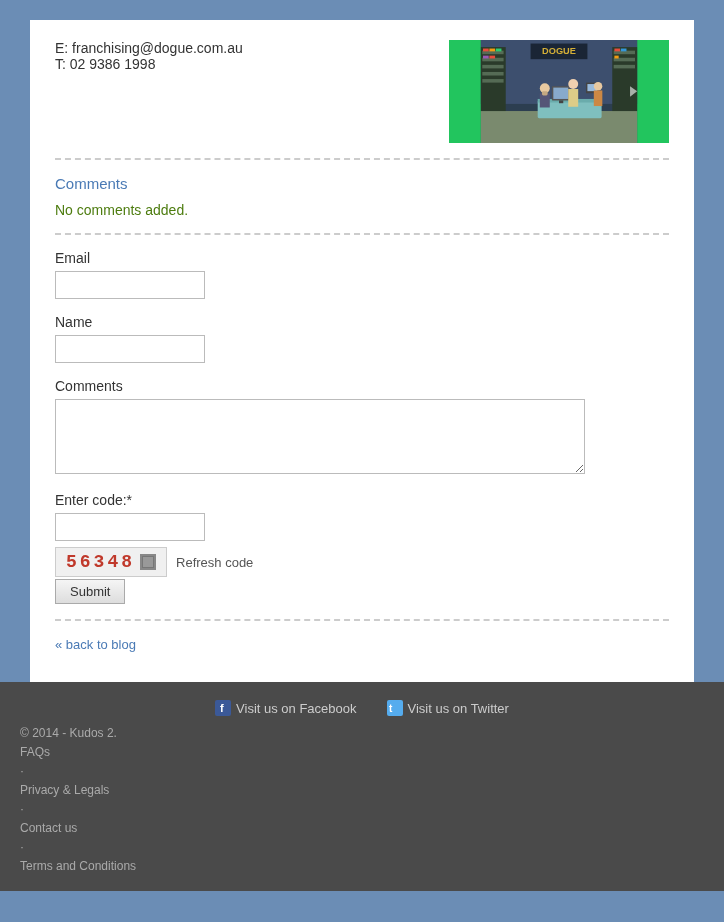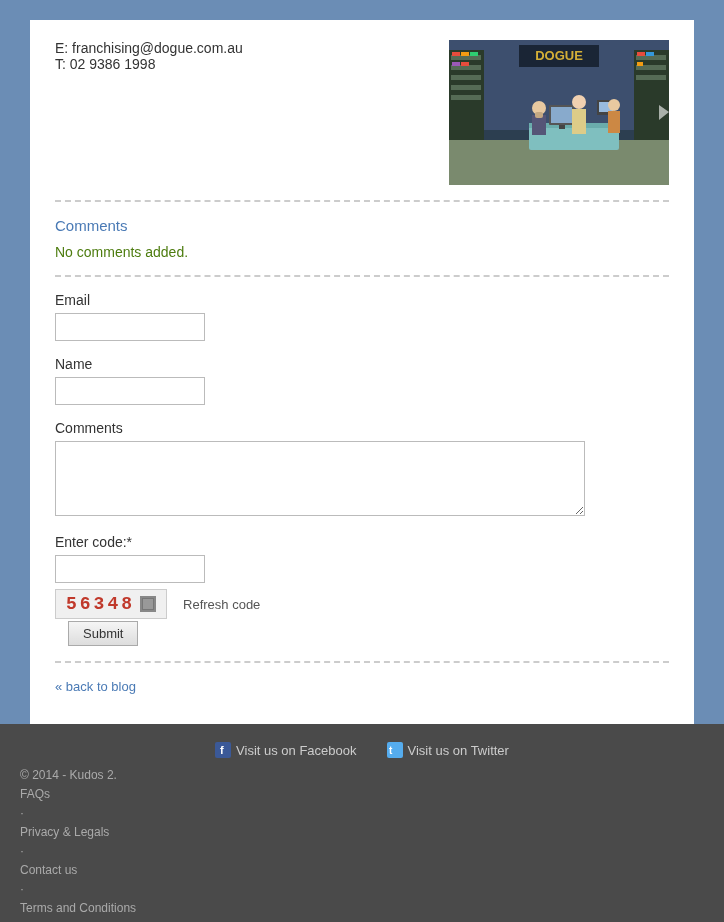--- a/index.html
+++ b/index.html
@@ -27,22 +27,22 @@
       gap: 6px;
       margin-bottom: 15px;
     }
 
     .contact-left {
       flex: 1;
     }
 
     .store-image {
       width: 220px;
-      height: 145px;
-      background: #f0abfc;
+      height: 103px;
+      background: #22c55e;
       position: relative;
       overflow: hidden;
       flex-shrink: 0;
     }
 
     
     .store-img-svg {
       width: 100%;
       height: 100%;
     }
@@ -121,21 +121,21 @@
       border: 1px solid #bbb;
       padding: 3px 6px;
       font-size: 13px;
       display: block;
       margin-bottom: 6px;
     }
 
     .captcha-row {
       display: flex;
       align-items: center;
-      gap: 16px;
+      gap: 9px;
     }
 
     .captcha-image {
       background: #f0f0f0;
       border: 1px solid #ccc;
       padding: 4px 10px;
       font-size: 18px;
       font-weight: bold;
       color: #c0392b;
       letter-spacing: 3px;
@@ -161,21 +161,20 @@
       cursor: pointer;
     }
 
     .submit-btn {
       background: linear-gradient(to bottom, #f5f5f5, #ddd);
       border: 1px solid #aaa;
       padding: 4px 14px;
       font-size: 13px;
       cursor: pointer;
       color: #333;
-      margin-left: 13px;
     }
 
     .back-link {
       color: #4a7ab5;
       font-size: 13px;
       text-decoration: none;
     }
 
     
     .footer {

